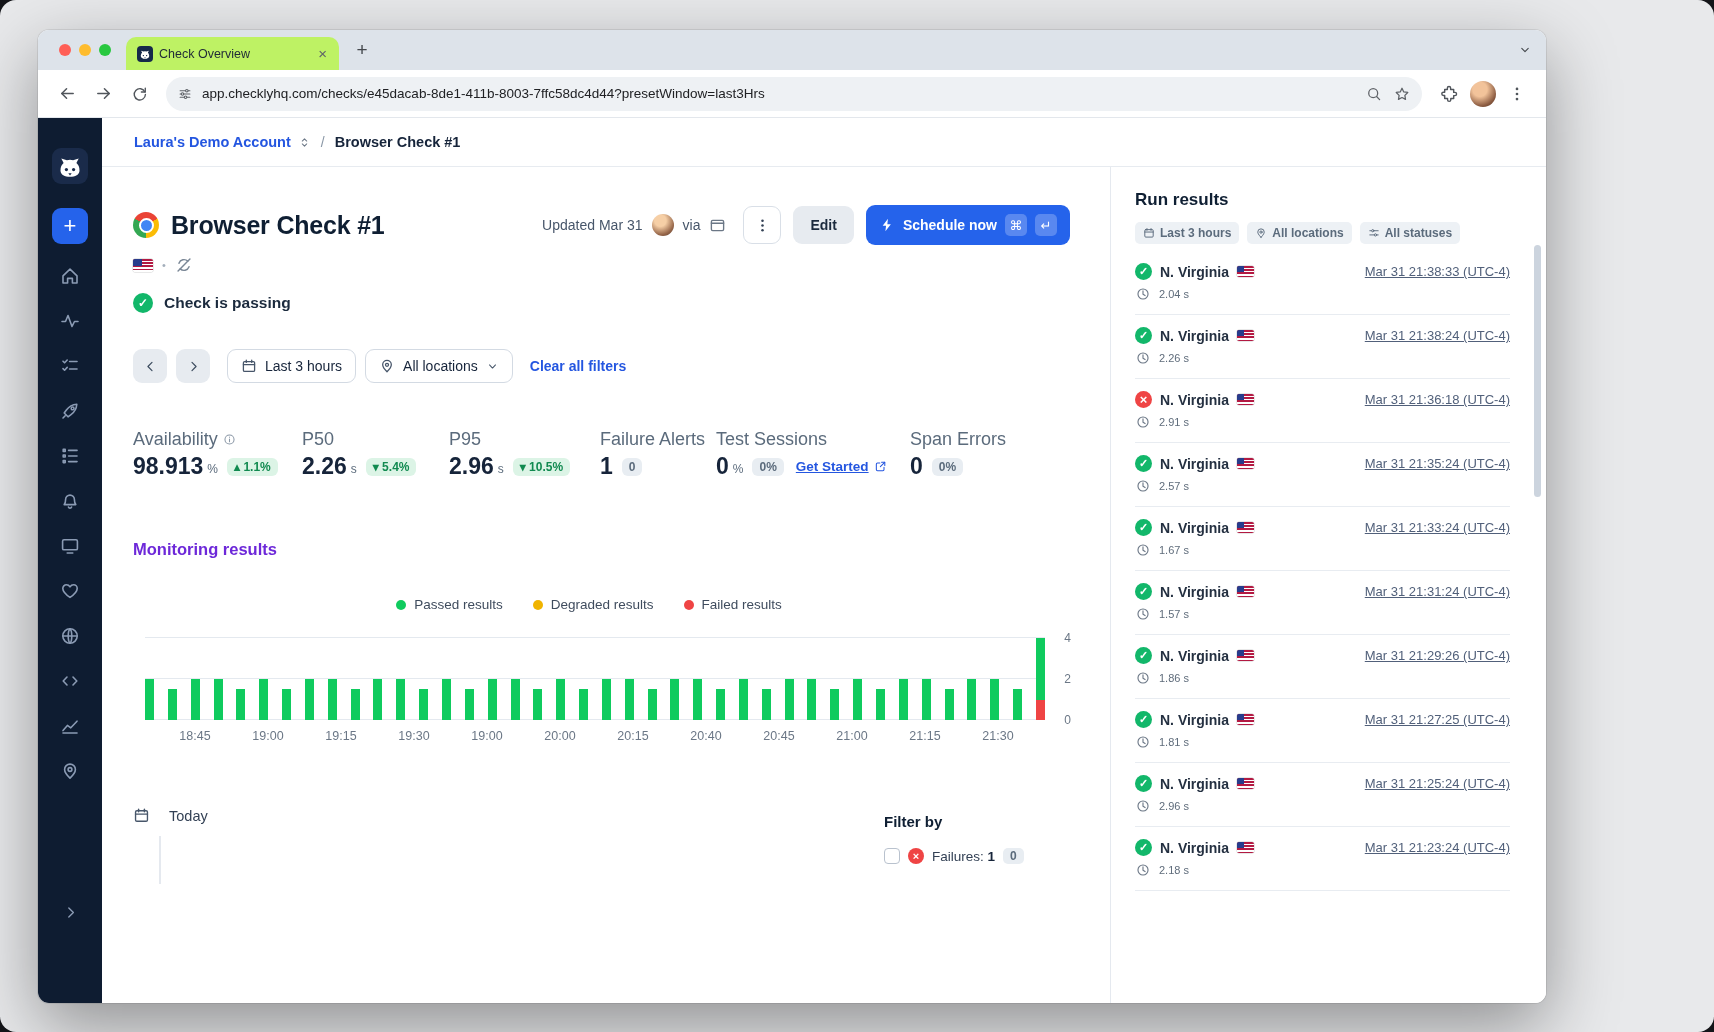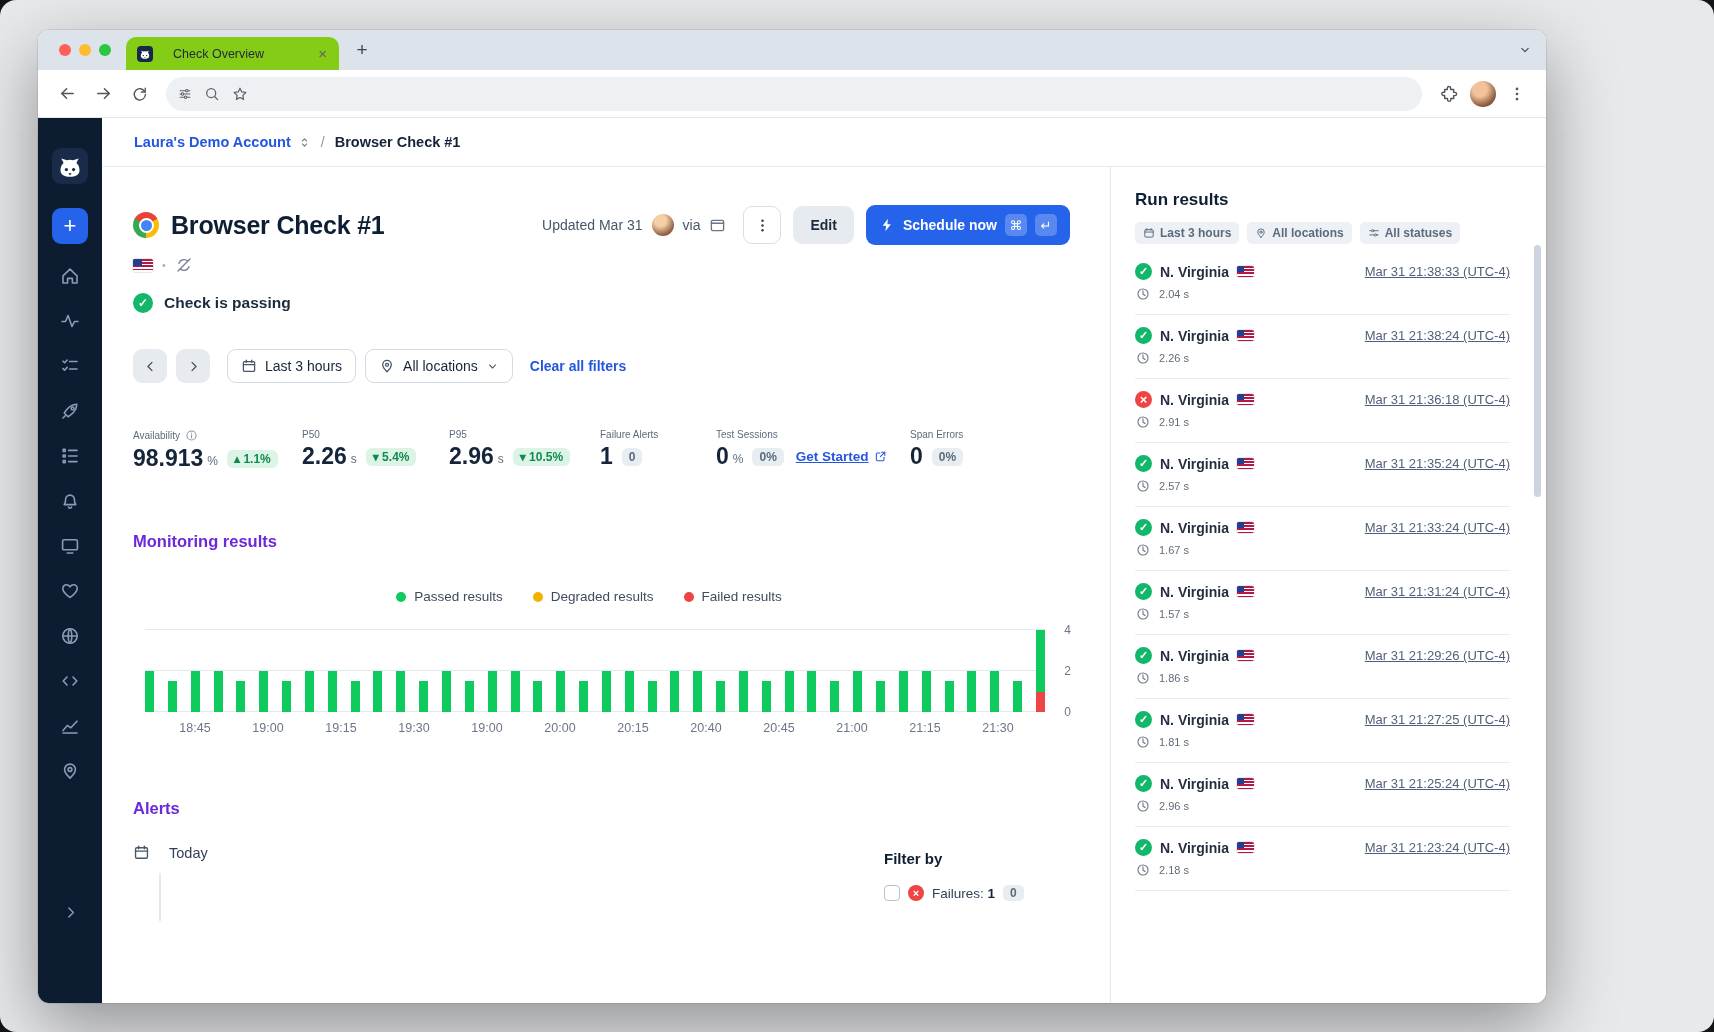--- a/index.html
+++ b/index.html
@@ -11,22 +11,22 @@
   .i svg{display:block;}
 
   
   .window{position:absolute;left:38px;top:30px;width:1508px;height:973px;border-radius:11px;
           background:#fff;box-shadow:0 24px 70px rgba(0,0,0,.38),0 0 0 1px rgba(0,0,0,.08);
           overflow:hidden;display:flex;flex-direction:column;}
   .tabstrip{height:40px;background:#dde3ea;display:flex;align-items:center;flex:0 0 auto;position:relative;}
   .traffic{display:flex;gap:8px;margin-left:21px;}
   .tl{width:12px;height:12px;border-radius:50%;}
   .tl.red{background:#ff5f57;} .tl.yellow{background:#febc2e;} .tl.green{background:#28c840;}
-  .tab{margin-left:15px;width:213px;height:33px;background:#84cc16;border-radius:10px 10px 0 0;
-       align-self:flex-end;display:flex;align-items:center;padding:0 8px 0 11px;gap:20px;}
+  .tab{margin-left:15px;width:213px;height:33px;background:#bef264;border-radius:10px 10px 0 0;
+       align-self:flex-end;display:flex;align-items:center;padding:0 8px 0 11px;gap:6px;}
   .favicon svg{display:block;}
   .tab-title{font-size:12.5px;color:#1f2937;flex:1;white-space:nowrap;overflow:hidden;}
   .tab-close{color:#5f6368;font-size:15px;line-height:1;padding:2px 4px;cursor:default;}
   .newtab{margin-left:10px;font-size:19px;color:#44484d;width:26px;height:26px;display:flex;
           align-items:center;justify-content:center;border-radius:50%;}
   .strip-chev{position:absolute;right:14px;top:13px;color:#44484d;}
 
   .toolbar{height:48px;background:#fff;display:flex;align-items:center;padding:0 14px;gap:6px;
            border-bottom:1px solid #e3e7ec;flex:0 0 auto;}
   .tool-i{color:#51565c;width:30px;height:30px;border-radius:50%;}
@@ -101,21 +101,21 @@
   .pg-btn{width:34px;height:34px;border:none;border-radius:9px;background:#e7ebf0;color:#3d4c5f;
           display:flex;align-items:center;justify-content:center;}
   .flt-btn{height:34px;border:1px solid #d3dae3;border-radius:9px;background:#fff;padding:0 13px;
            display:flex;align-items:center;gap:8px;font-size:14px;color:#16243a;font-family:inherit;}
   .flt-btn .i{color:#47566a;}
   .clear-link{margin-left:8px;font-size:14px;font-weight:700;color:#2456e0;text-decoration:none;}
 
   
   .stats-row{margin-top:46px;display:flex;align-items:flex-start;}
   .stat{flex:0 0 auto;}
-  .stat-label{display:flex;align-items:center;gap:5px;font-size:10px;color:#5b6b7c;}
+  .stat-label{display:flex;align-items:center;gap:5px;font-size:18px;color:#5b6b7c;}
   .stat-label .i{color:#8a97a6;}
   .stat-value-row{display:flex;align-items:center;margin-top:5px;}
   .stat-value{font-size:23px;font-weight:700;color:#16243a;line-height:1;}
   .stat-unit{font-size:12px;color:#5b6b7c;margin-left:4px;align-self:flex-end;margin-bottom:2px;}
   .badge{margin-left:9px;padding:3px 7px;border-radius:6px;font-size:12px;font-weight:700;line-height:1;}
   .badge.green{background:#dcf4e6;color:#118a50;}
   .badge.gray{background:#e8edf2;color:#5b6b7c;}
   .getstarted{margin-left:12px;display:inline-flex;align-items:center;gap:5px;color:#2456e0;
               font-size:13.5px;font-weight:700;text-decoration:underline;}
   .getstarted .i{color:#2456e0;}
@@ -237,20 +237,21 @@
       <span class="i">
           <svg viewBox="0 0 20 20" width="14" height="14" fill="none" stroke="currentColor" stroke-width="1.6" stroke-linecap="round" stroke-linejoin="round">
             <path d="M3 5.4h14"></path>
             <path d="M3 10h14"></path>
             <path d="M3 14.6h14"></path>
             <circle cx="12.6" cy="5.4" r="1.8" fill="#eef1f4"></circle>
             <circle cx="6.4" cy="10" r="1.8" fill="#eef1f4"></circle>
             <circle cx="10.8" cy="14.6" r="1.8" fill="#eef1f4"></circle>
           </svg>
         </span>
+      <span class="url-text">app.checklyhq.com/checks/e45dacab-8de1-411b-8003-7ffc58dc4d44?presetWindow=last3Hrs</span>
       <span class="i urlicon">
           <svg viewBox="0 0 20 20" width="16" height="16" fill="none" stroke="currentColor" stroke-width="1.6" stroke-linecap="round" stroke-linejoin="round">
             <circle cx="9" cy="9" r="5.6"></circle>
             <path d="M13.2 13.2 17 17"></path>
           </svg>
         </span>
       <span class="i urlicon">
           <svg viewBox="0 0 20 20" width="16" height="16" fill="none" stroke="currentColor" stroke-width="1.6" stroke-linecap="round" stroke-linejoin="round">
             <path d="M10 2.8l2.2 4.6 5 .7-3.6 3.6.8 5-4.4-2.3-4.4 2.3.8-5L2.8 8.1l5-.7z"></path>
           </svg>
@@ -692,21 +693,20 @@
                 <div class="xtick" style="left: 488px;">20:15</div>
                 <div class="xtick" style="left: 561px;">20:40</div>
                 <div class="xtick" style="left: 634px;">20:45</div>
                 <div class="xtick" style="left: 707px;">21:00</div>
                 <div class="xtick" style="left: 780px;">21:15</div>
                 <div class="xtick" style="left: 853px;">21:30</div>
               </div>
           </section>
 
           <section class="alerts">
-            <h2 class="sec-title">Alerts</h2>
             <div class="alerts-row">
               <div class="alerts-left">
                 <div class="today">
                   <span class="i">
                       <svg viewBox="0 0 20 20" width="17" height="17" fill="none" stroke="currentColor" stroke-width="1.6" stroke-linecap="round" stroke-linejoin="round">
                         <rect x="3" y="4.4" width="14" height="12.4" rx="1.6"></rect>
                         <path d="M3 8.4h14"></path>
                         <path d="M6.6 2.6v3"></path>
                         <path d="M13.4 2.6v3"></path>
                       </svg>

